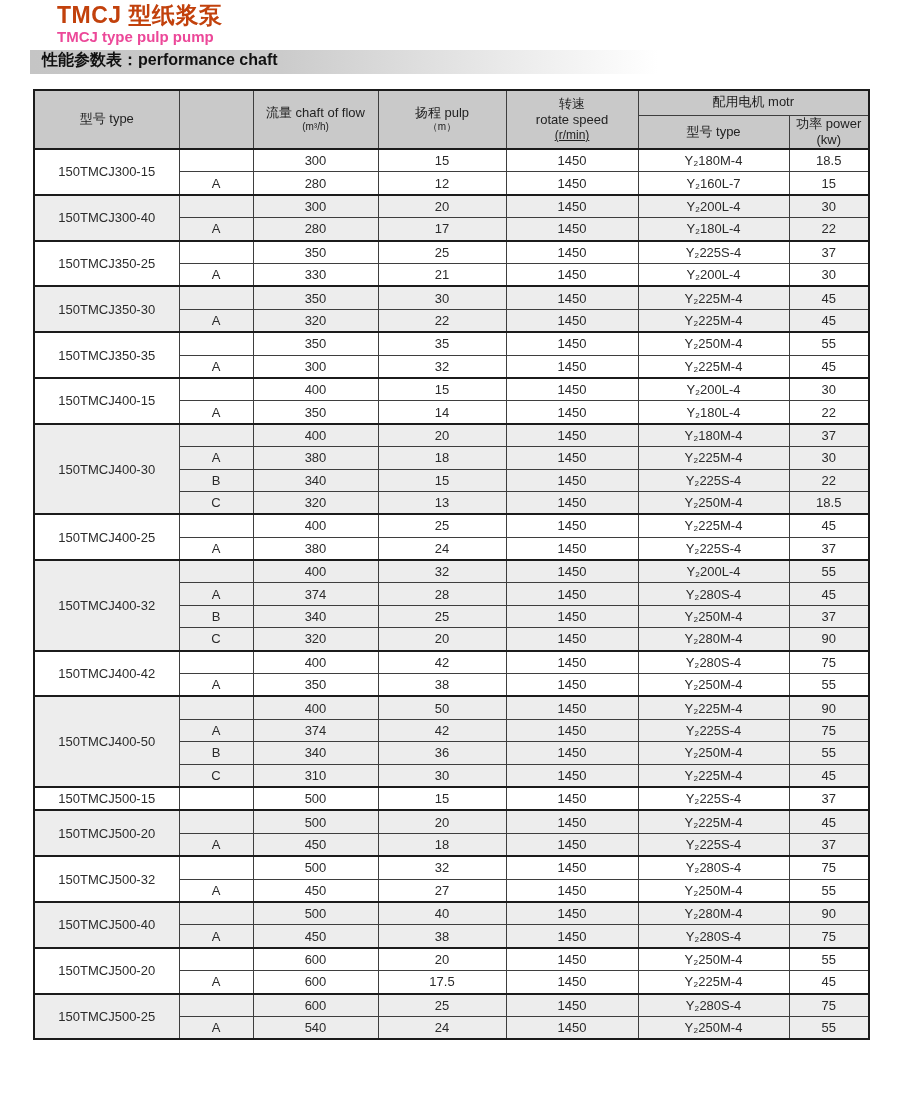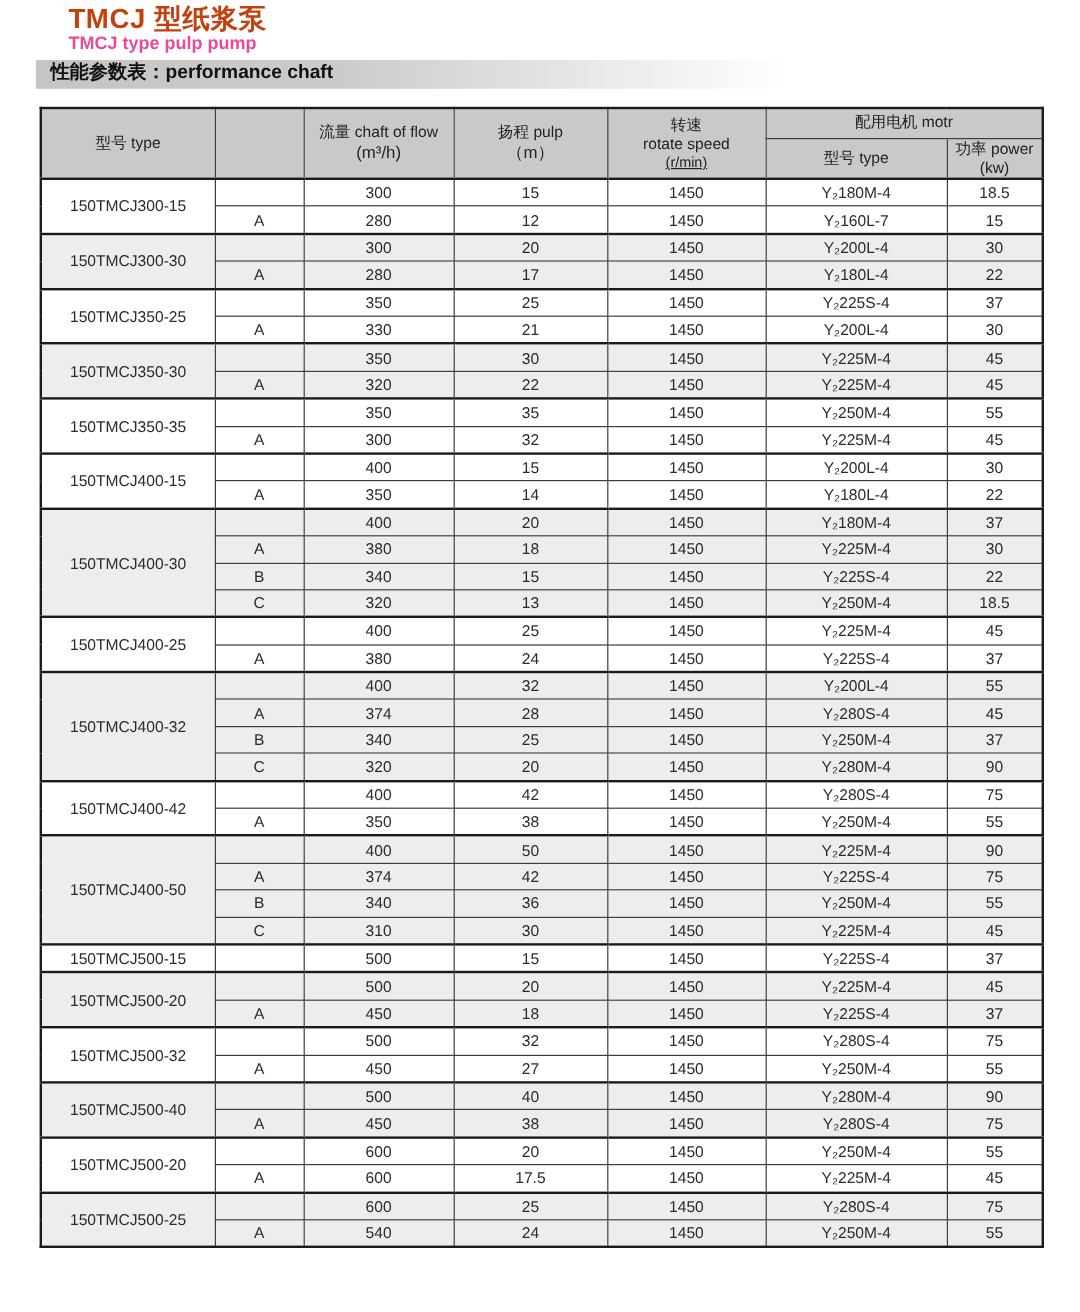--- a/index.html
+++ b/index.html
@@ -39,21 +39,21 @@
     border:1px solid var(--line-mid);
     text-align:center;vertical-align:middle;overflow:hidden;
     padding:0;
   }
   .perf thead th{
     background:var(--header-bg);font-weight:normal;font-size:13px;color:#222;
     line-height:1.25;
   }
   .perf thead tr:first-child th{height:24px;}
   .perf thead tr:last-child th{height:24px;}
-  .hdr-unit{display:block;font-size:14px;}
+  .hdr-unit{display:block;font-size:10px;}
   .hdr-line{display:block;font-size:13px;}
   .hdr-line-sm{display:block;font-size:12px;text-decoration:underline;}
   .perf tbody td{height:21.4px;font-size:13px;background:#ffffff;}
   .perf tbody tr.shaded td{background:var(--shaded-bg);}
   .perf tbody tr.group-start td{border-top:2px solid var(--line-dark);}
 </style>
 </head>
 <body>
 
 <div class="page">
@@ -111,21 +111,21 @@
         </tr>
         <tr class="">
           <td>A</td>
           <td>280</td>
           <td>12</td>
           <td>1450</td>
           <td>Y₂160L-7</td>
           <td>15</td>
         </tr>
         <tr class="shaded group-start">
-          <td rowspan="2">150TMCJ300-30</td>
+          <td rowspan="2">150TMCJ300-40</td>
           <td></td>
           <td>300</td>
           <td>20</td>
           <td>1450</td>
           <td>Y₂200L-4</td>
           <td>30</td>
         </tr>
         <tr class="shaded">
           <td>A</td>
           <td>280</td>

